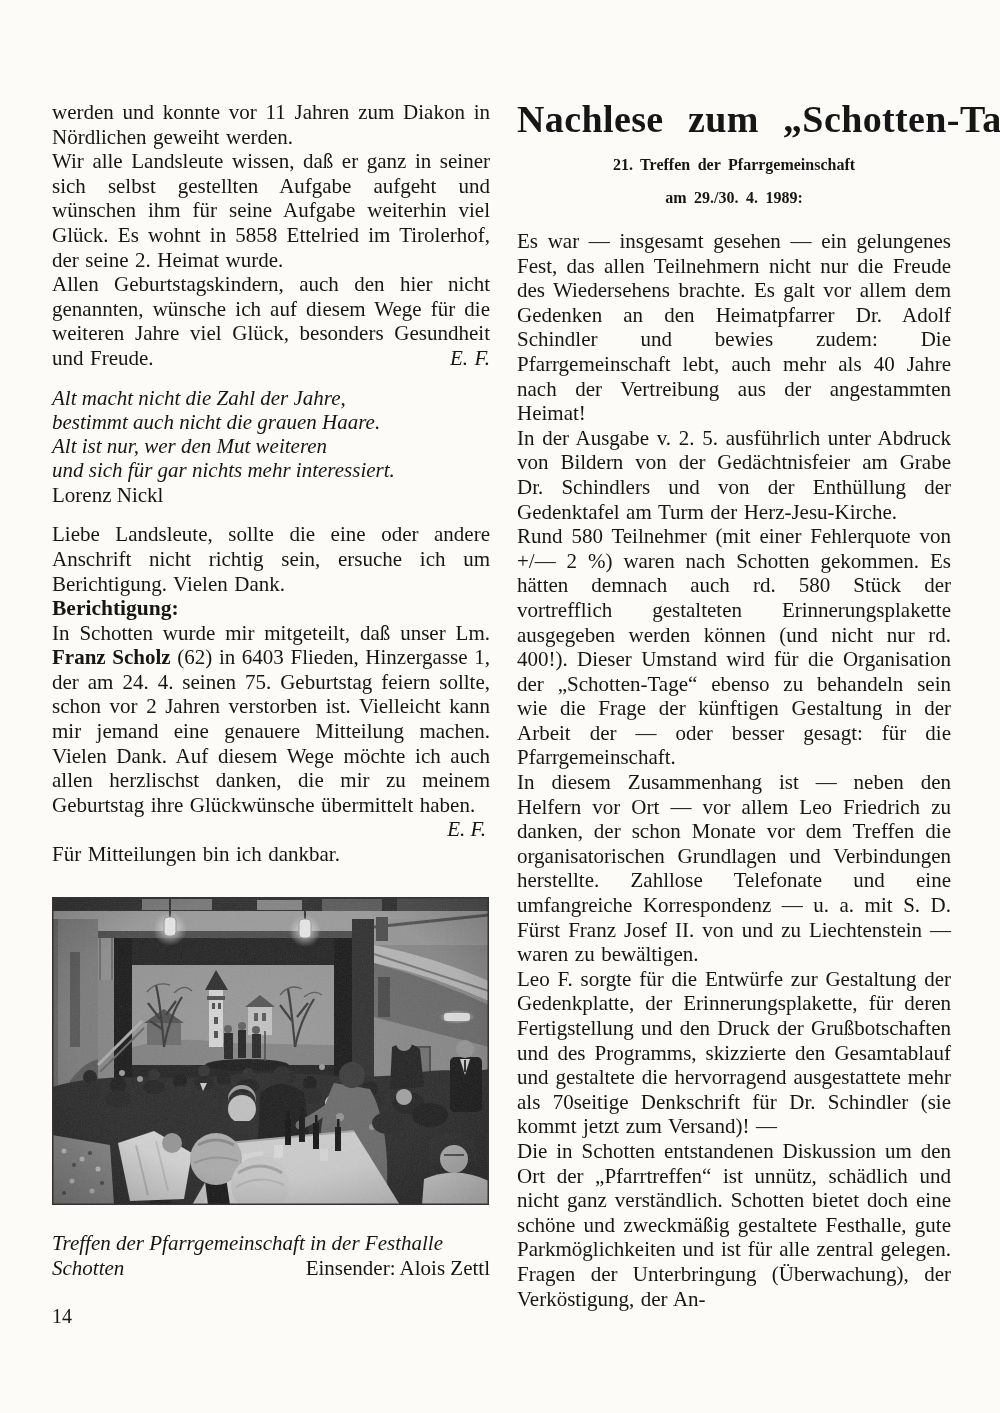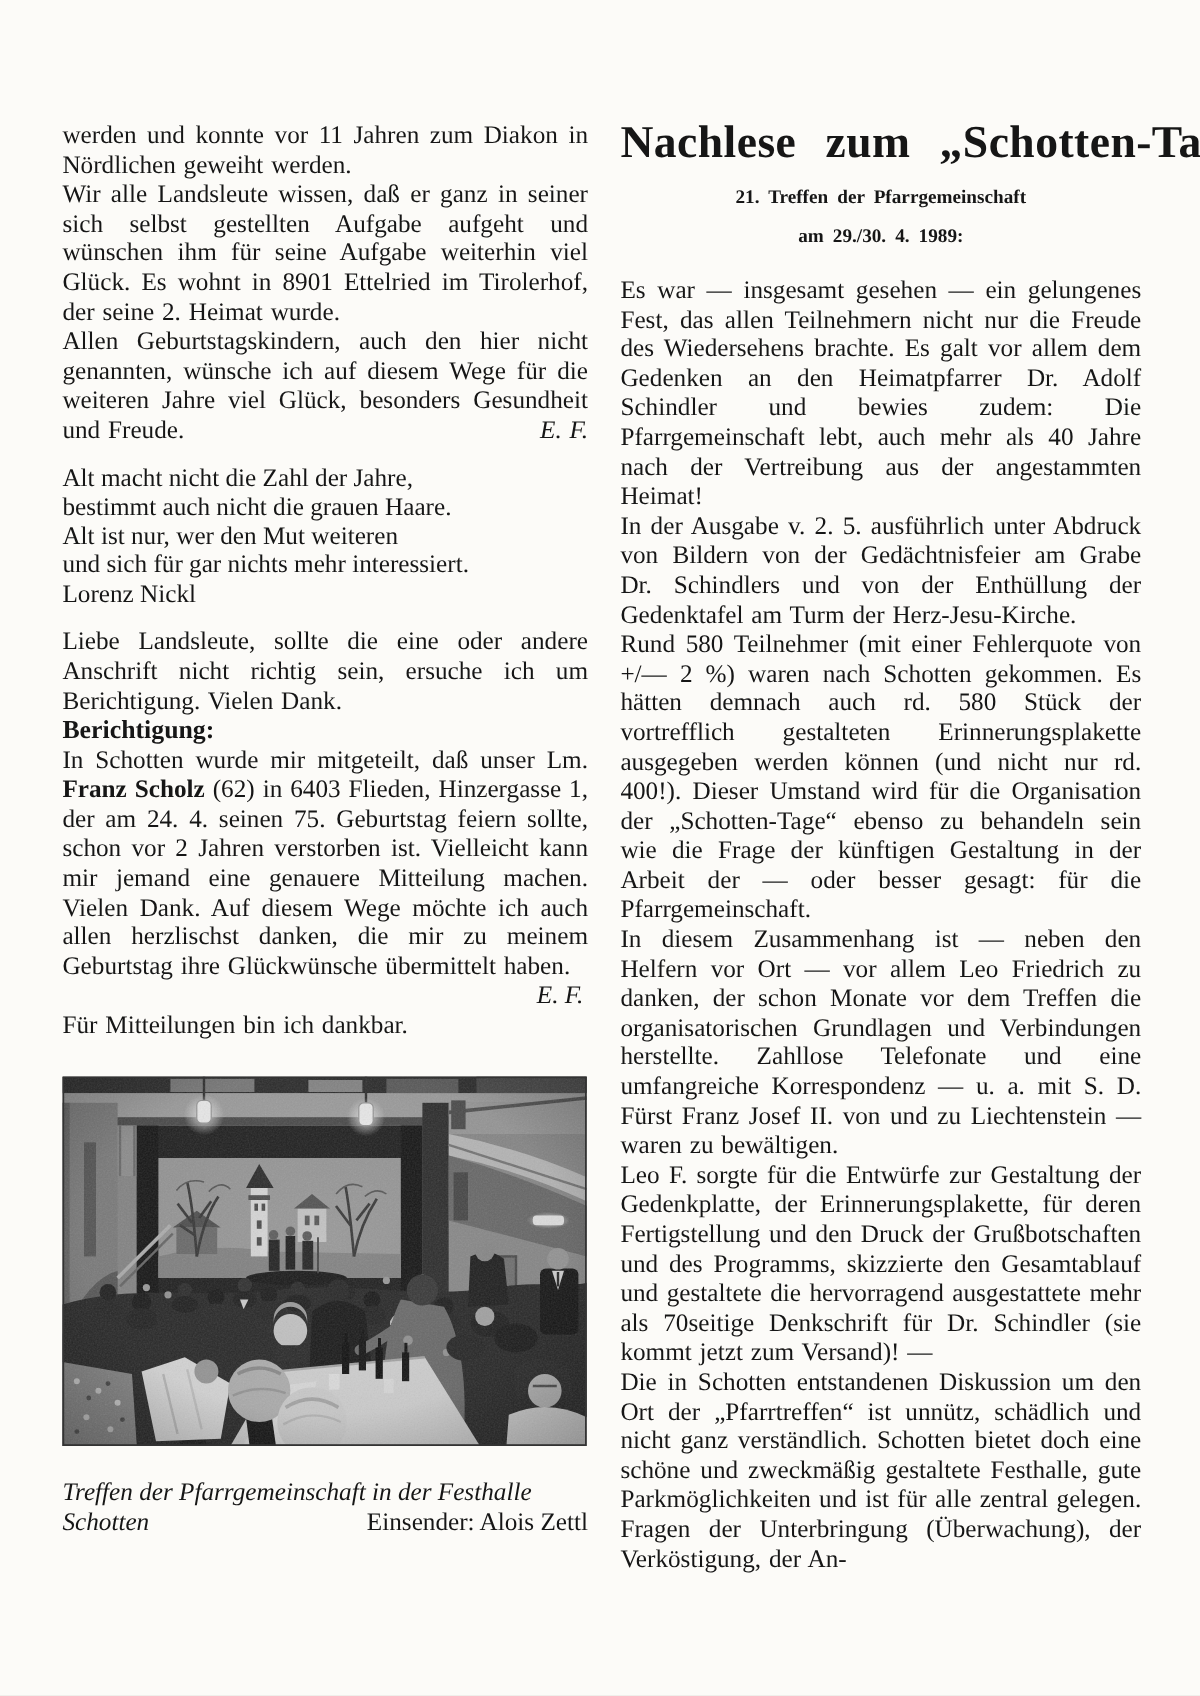--- a/index.html
+++ b/index.html
@@ -27,21 +27,21 @@
   .gap-md{margin-top:19px;}
   .sig{
     float:right;font-style:italic;
     padding-left:10px;
   }
   .sig-line{
     font-size:21px;line-height:24.6px;
     text-align:right;font-style:italic;
     padding-right:4px;
   }
-  .verse{font-size:21px;line-height:24.3px;}
+  .verse{font-size:21px;line-height:24.3px;font-style:italic;}
   .verse .vline{white-space:nowrap;}
   .attribution{
     font-size:21px;line-height:24.6px;
     text-align:left;
   }
   .sub-head{
     margin:0;
     font-size:21.5px;line-height:24.6px;
     font-weight:bold;
   }
@@ -78,21 +78,21 @@
   .sub-title.last{margin-bottom:15px;}
 </style>
 </head>
 <body>
 
 <div class="sheet">
   <div class="columns">
 
     <div class="col col-left">
       <p class="body-p">werden und konnte vor 11 Jahren zum Diakon in Nördlichen geweiht werden.</p>
-      <p class="body-p">Wir alle Landsleute wissen, daß er ganz in seiner sich selbst gestellten Aufgabe aufgeht und wünschen ihm für seine Aufgabe weiterhin viel Glück. Es wohnt in 8901 Ettelried im Tirolerhof, der seine 2. Heimat wurde.</p>
+      <p class="body-p">Wir alle Landsleute wissen, daß er ganz in seiner sich selbst gestellten Aufgabe aufgeht und wünschen ihm für seine Aufgabe weiterhin viel Glück. Es wohnt in 5858 Ettelried im Tirolerhof, der seine 2. Heimat wurde.</p>
       <p class="body-p"><span>Allen Geburtstagskindern, auch den hier nicht genannten, wünsche ich auf diesem Wege für die weiteren Jahre viel Glück, besonders Gesundheit und Freude.</span><span class="sig">E. F.</span></p>
 
       <div class="verse gap-sm">
           <div class="vline">Alt macht nicht die Zahl der Jahre,</div>
           <div class="vline">bestimmt auch nicht die grauen Haare.</div>
           <div class="vline">Alt ist nur, wer den Mut weiteren</div>
           <div class="vline">und sich für gar nichts mehr interessiert.</div>
         </div>
       <div class="attribution">Lorenz Nickl</div>
 
@@ -345,20 +345,21 @@
       </figure>
 
       <div class="caption">
         <div class="cap-line1">Treffen der Pfarrgemeinschaft in der Festhalle</div>
         <div class="cap-line2">
           <span class="cap-town">Schotten</span>
           <span class="cap-credit">Einsender: Alois Zettl</span>
         </div>
       </div>
 
+      <div class="page-number">14</div>
     </div>
 
     <div class="col col-right">
       <h1 class="main-title">Nachlese zum „Schotten-Tag“</h1>
       <h2 class="sub-title">21. Treffen der Pfarrgemeinschaft</h2>
       <h2 class="sub-title last">am 29./30. 4. 1989:</h2>
       <p class="body-p">Es war — insgesamt gesehen — ein gelungenes Fest, das allen Teilnehmern nicht nur die Freude des Wiedersehens brachte. Es galt vor allem dem Gedenken an den Heimatpfarrer Dr. Adolf Schindler und bewies zudem: Die Pfarrgemeinschaft lebt, auch mehr als 40 Jahre nach der Vertreibung aus der angestammten Heimat!</p>
       <p class="body-p">In der Ausgabe v. 2. 5. ausführlich unter Abdruck von Bildern von der Gedächtnisfeier am Grabe Dr. Schindlers und von der Enthüllung der Gedenktafel am Turm der Herz-Jesu-Kirche.</p>
       <p class="body-p">Rund 580 Teilnehmer (mit einer Fehlerquote von +/— 2 %) waren nach Schotten gekommen. Es hätten demnach auch rd. 580 Stück der vortrefflich gestalteten Erinnerungsplakette ausgegeben werden können (und nicht nur rd. 400!). Dieser Umstand wird für die Organisation der „Schotten-Tage“ ebenso zu behandeln sein wie die Frage der künftigen Gestaltung in der Arbeit der — oder besser gesagt: für die Pfarrgemeinschaft.</p>
       <p class="body-p">In diesem Zusammenhang ist — neben den Helfern vor Ort — vor allem Leo Friedrich zu danken, der schon Monate vor dem Treffen die organisatorischen Grundlagen und Verbindungen herstellte. Zahllose Telefonate und eine umfangreiche Korrespondenz — u. a. mit S. D. Fürst Franz Josef II. von und zu Liechtenstein — waren zu bewältigen.</p>

